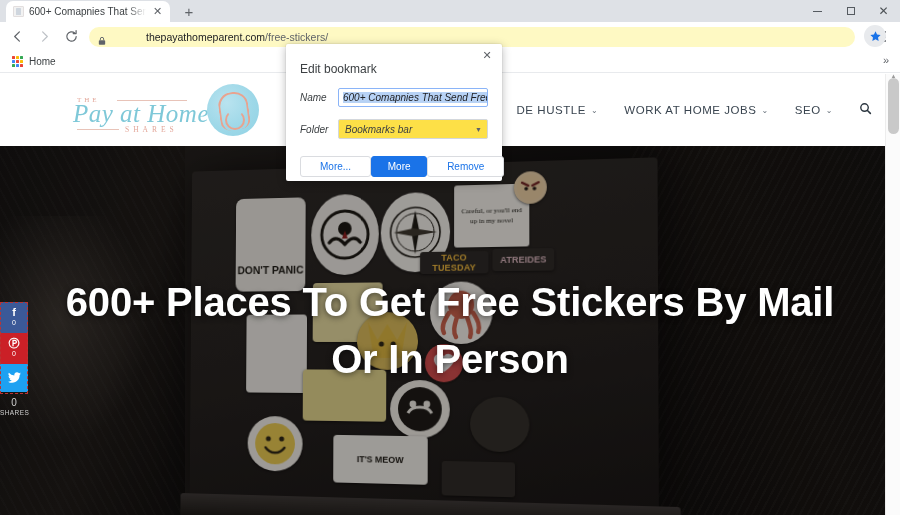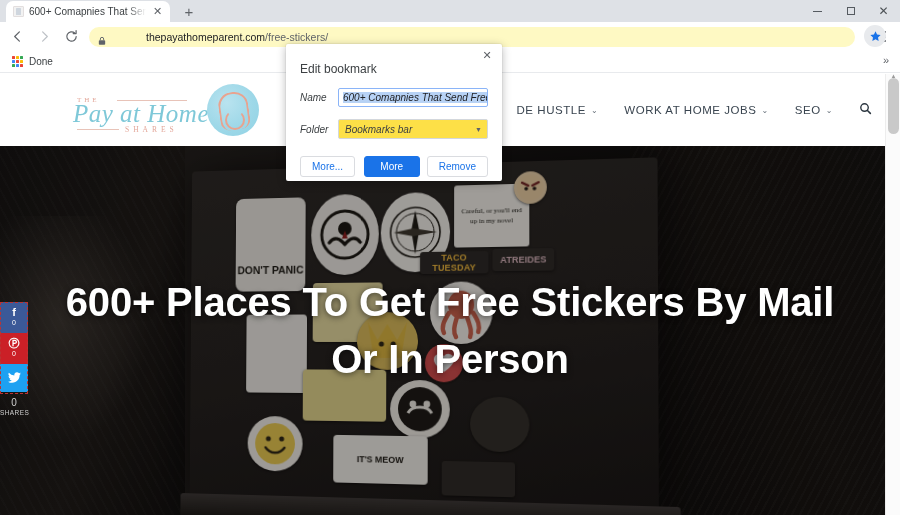--- a/index.html
+++ b/index.html
@@ -328,21 +328,21 @@
     padding: 0 5px 0 6px; background: #fde047;
   }
   .dlg-select span.val { font-size: 10px; color: #3c4043; }
   .dlg-select span.caret { font-size: 7px; color: #5f6368; }
   .dlg-actions {
     display: flex; align-items: center; margin-top: 17px;
   }
   .btn {
     height: 21px; border-radius: 3px; font-size: 10px;
     display: flex; align-items: center; justify-content: center;
-    padding: 0 11px;
+    padding: 0 19px;
   }
   .btn-outline { border: 1px solid #dadce0; color: #1a73e8; background: #fff; }
   .btn-primary { background: #1a73e8; color: #ffffff; border: 1px solid #1a73e8; min-width: 56px; }
   .spacer { flex: 1 1 auto; }
   .gap { width: 7px; }
 </style>
 </head>
 <body>
 
 <div class="browser">
@@ -418,21 +418,21 @@
         <i style="background:#ea4335"></i>
           <i style="background:#fbbc05"></i>
           <i style="background:#34a853"></i>
         <i style="background:#4285f4"></i>
           <i style="background:#ea4335"></i>
           <i style="background:#fbbc05"></i>
         <i style="background:#34a853"></i>
           <i style="background:#4285f4"></i>
           <i style="background:#ea4335"></i>
       </span>
-      <span class="apps-label">Done</span>
+      <span class="apps-label">Home</span>
     </div>
     <div class="bm-overflow">»</div>
   </div>
 
   <div class="viewport">
 
     <div class="site-header">
       <div class="logo">
         <div class="logo-text">
           <div class="logo-the">THE</div>

